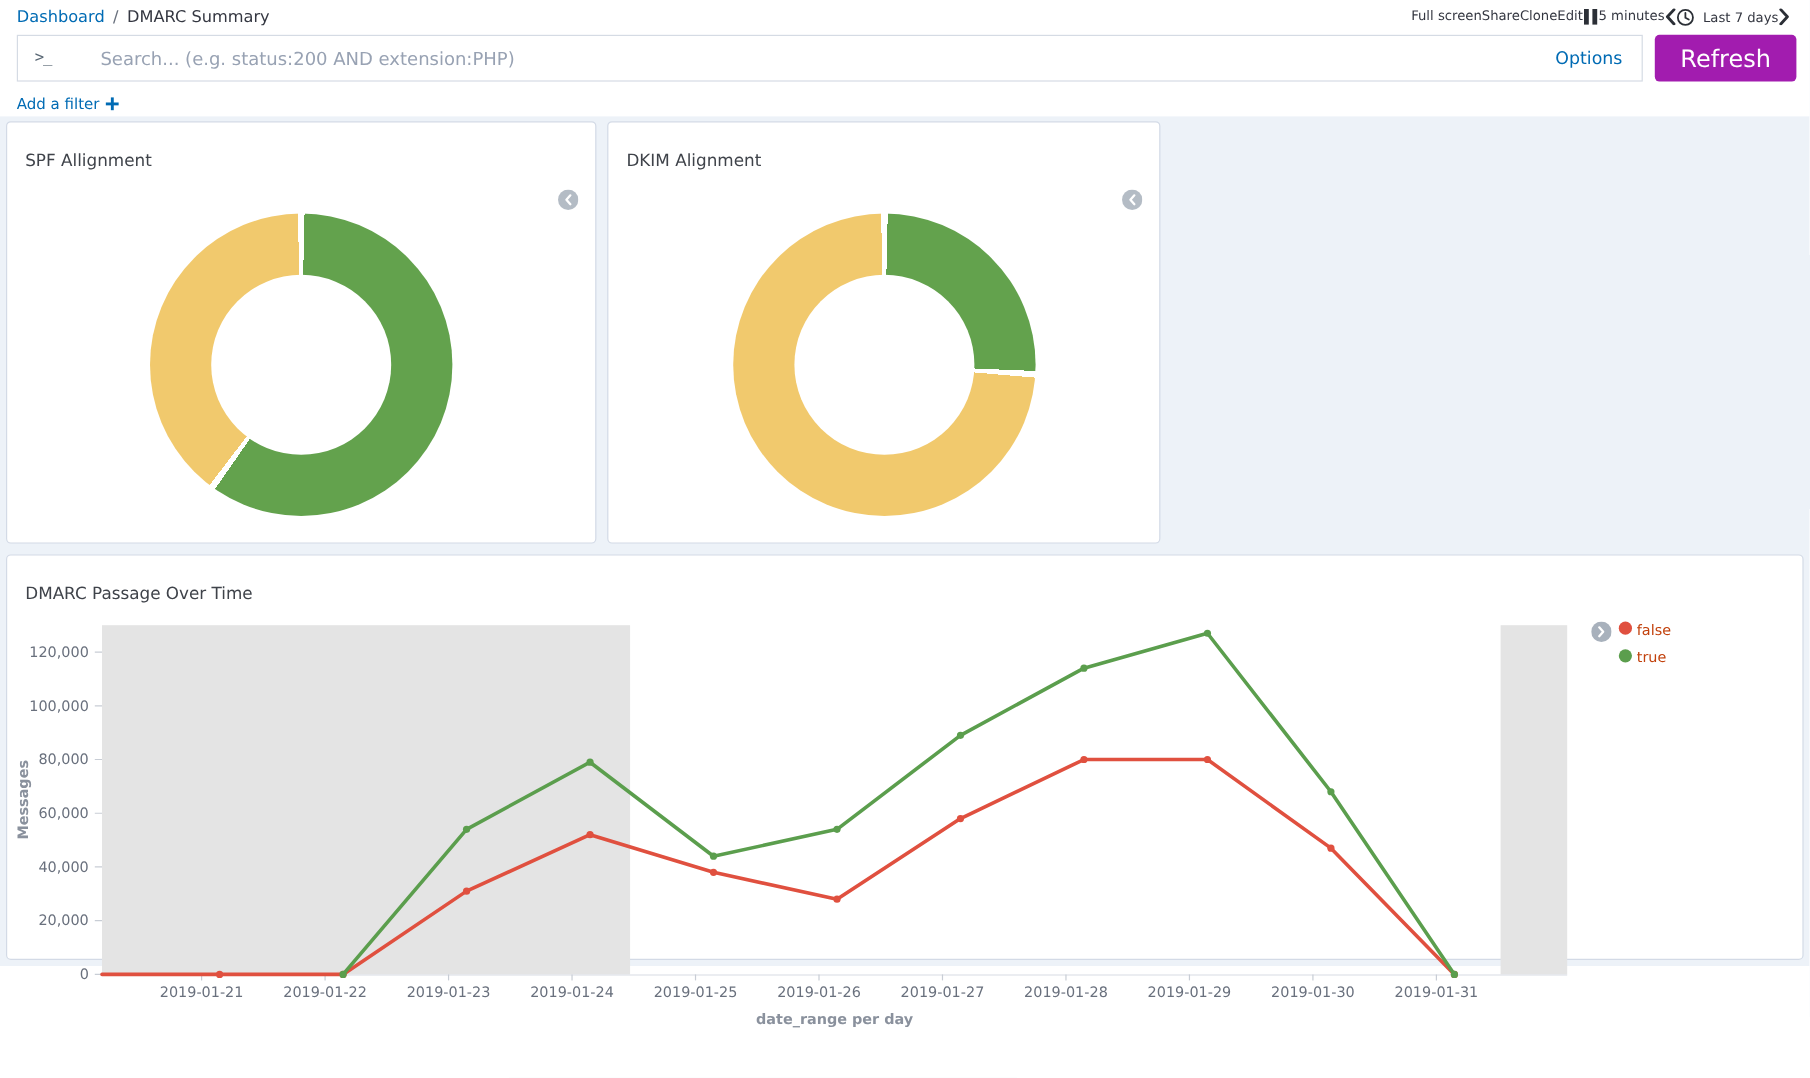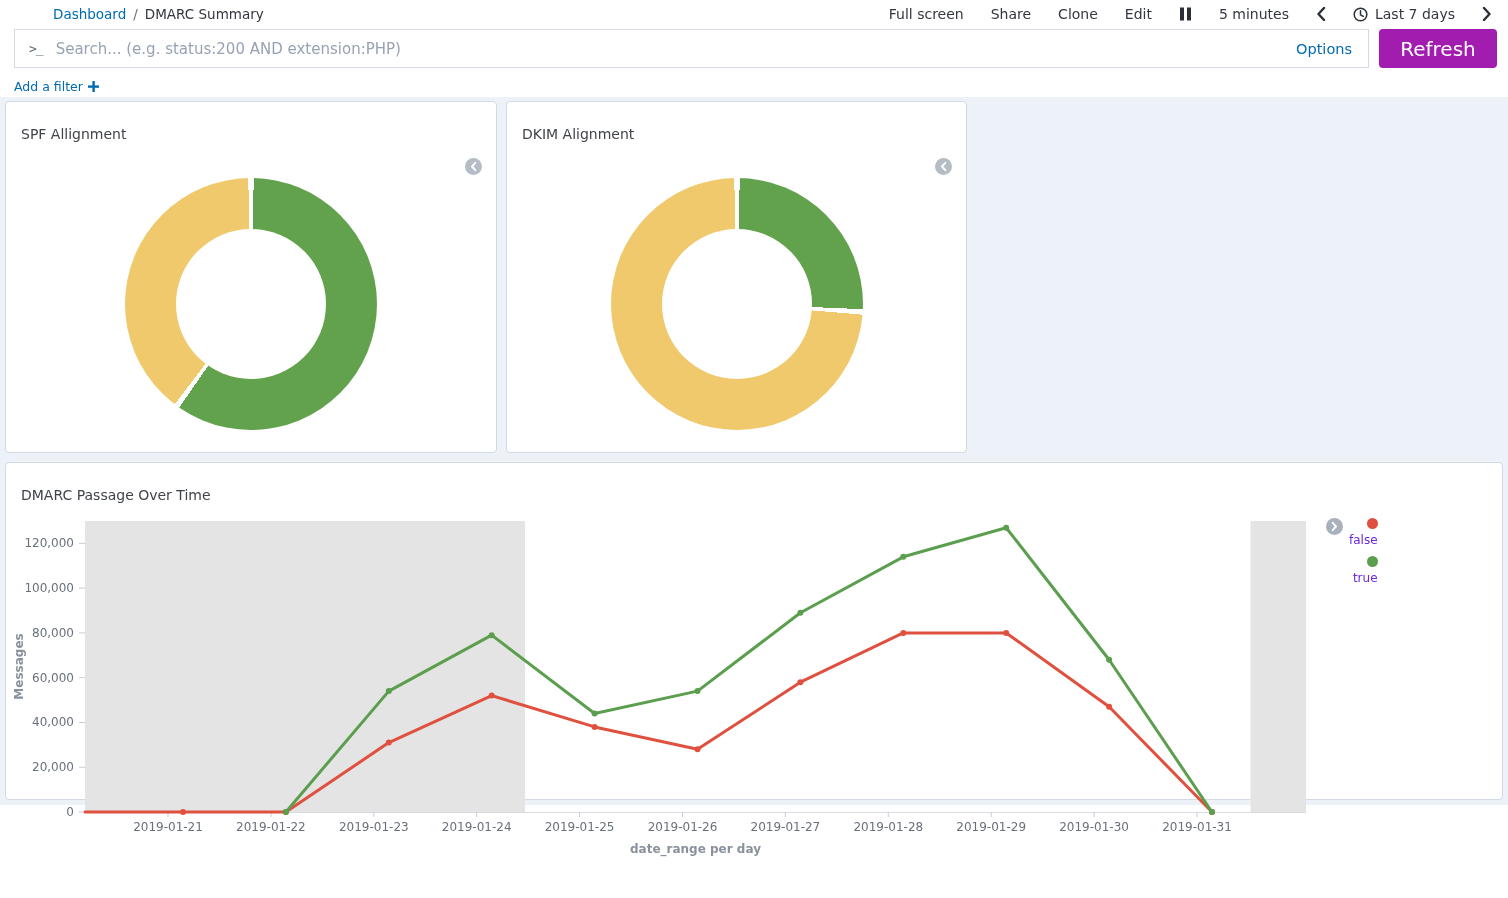--- a/index.html
+++ b/index.html
@@ -2,30 +2,30 @@
 <html><head>
 <meta charset="utf-8">
 <style>
   * { box-sizing: border-box; margin: 0; padding: 0; }
   html,body { width:1508px; height:898px; background:#fff; overflow:hidden;
     font-family:"DejaVu Sans","Liberation Sans",sans-serif; color:#343741; }
 
   
   .topbar { height:26px; display:flex; align-items:center; justify-content:space-between; padding:2px 16px 0 14px; }
   .breadcrumb { font-size:13.5px; display:flex; gap:7px; align-items:center; }
-  .breadcrumb a { color:#006BB4; text-decoration:none; cursor:pointer;margin-left:39px; }
+  .breadcrumb a { color:#006BB4; text-decoration:none; cursor:pointer; }
   .breadcrumb .sep { color:#69707D; }
-  .topmenu { display:flex; align-items:center; gap:27px; font-size:14px; color:#343741; }
+  .topmenu { display:flex; align-items:flex-start; font-size:11px; color:#343741; }
   .topmenu .item { cursor:pointer; white-space:nowrap; display:flex; align-items:center; gap:7px; }
   .icon-btn { display:flex; align-items:center; cursor:pointer; }
 
   .searchrow { display:flex; gap:10px; margin:3px 11px 0 14px; height:39px; }
   .searchbox { flex:1; border:1px solid #D5DBE4; background:#fff; display:flex; align-items:center; padding:0 16px 0 14px; }
   .console-glyph { font-family:"DejaVu Sans Mono","Liberation Mono",monospace; font-size:13px; color:#5A6875; margin-right:13px; letter-spacing:-1px; }
-  .searchbox input { flex:1; border:none; outline:none; font-size:15px; color:#343741; font-family:inherit; background:transparent; }
+  .searchbox input { flex:1; border:none; outline:none; font-size:15px; color:#343741; font-family:inherit; background:transparent;margin-left:28px; }
   .searchbox input::placeholder { color:#98A2B3; }
   .options-link { color:#006BB4; font-size:14.5px; cursor:pointer; margin-left:12px; }
   .refresh-btn { width:118px; background:#a21caf; border:none; border-radius:4px; color:#fff; font-size:20px; font-family:inherit; cursor:pointer; }
 
   .filterrow { padding:11px 14px 3px; display:flex; align-items:center; gap:5px; }
   .add-filter { color:#006BB4; font-size:12.5px; cursor:pointer; }
 
   
   .dash { background:#EDF2F8; padding:4px 5px 5px; }
   .row1 { display:grid; grid-template-columns:492px 461px 1fr; gap:9px; }
@@ -38,21 +38,21 @@
   .donut { width:252px; height:252px; border-radius:50%; position:relative; }
   .donut-hole { position:absolute; inset:51px; background:#fff; border-radius:50%; }
 
   .row2 { margin-top:9px; }
   .row2 .panel { height:338px; }
   .chart-area { position:absolute; inset:0; }
   svg.linechart text.tick { font-size:12px; fill:#69707D; font-family:inherit; }
   svg.linechart text.axis-title { font-size:12px; font-weight:bold; fill:#8A919D; font-family:inherit; }
 
   .legend { position:absolute; left:1343px; top:55px; display:flex; flex-direction:column; gap:9px; }
-  .legend-item { display:flex; align-items:flex-end; gap:4px; font-size:12px; color:#6d28d9; cursor:pointer;flex-direction:column; }
+  .legend-item { display:flex; align-items:flex-start; gap:4px; font-size:12px; color:#c2410c; cursor:pointer; }
   .legend-dot { width:11px; height:11px; border-radius:50%; flex:none; }
   .legend-toggle { position:absolute; left:1320px; top:55px; cursor:pointer; }
 </style>
 </head>
 <body>
 
 <div class="topbar">
   <div class="breadcrumb">
     <a>Dashboard</a>
     <span class="sep">/</span>

